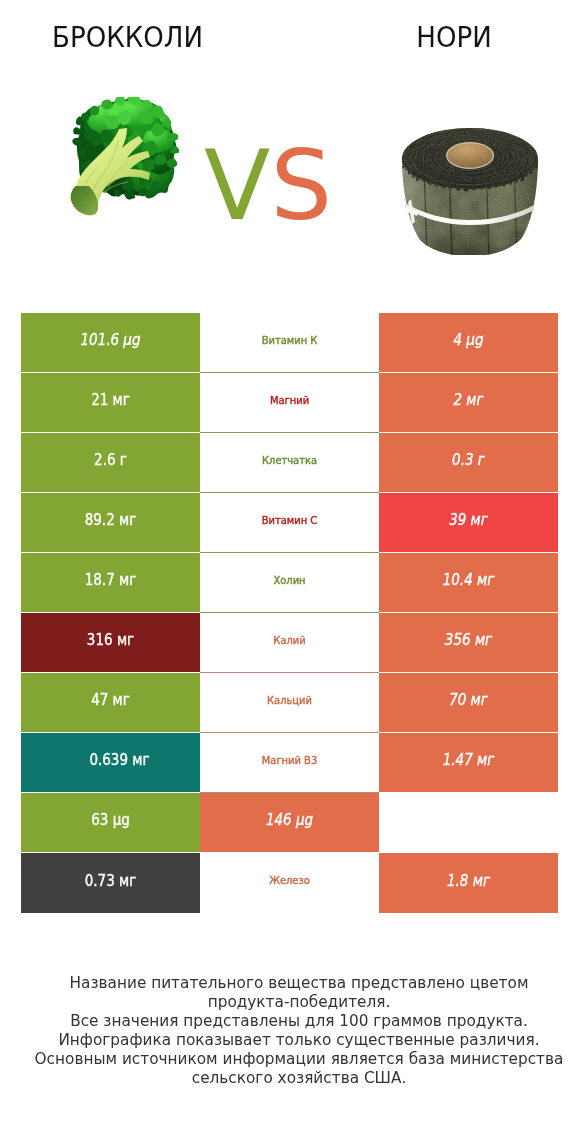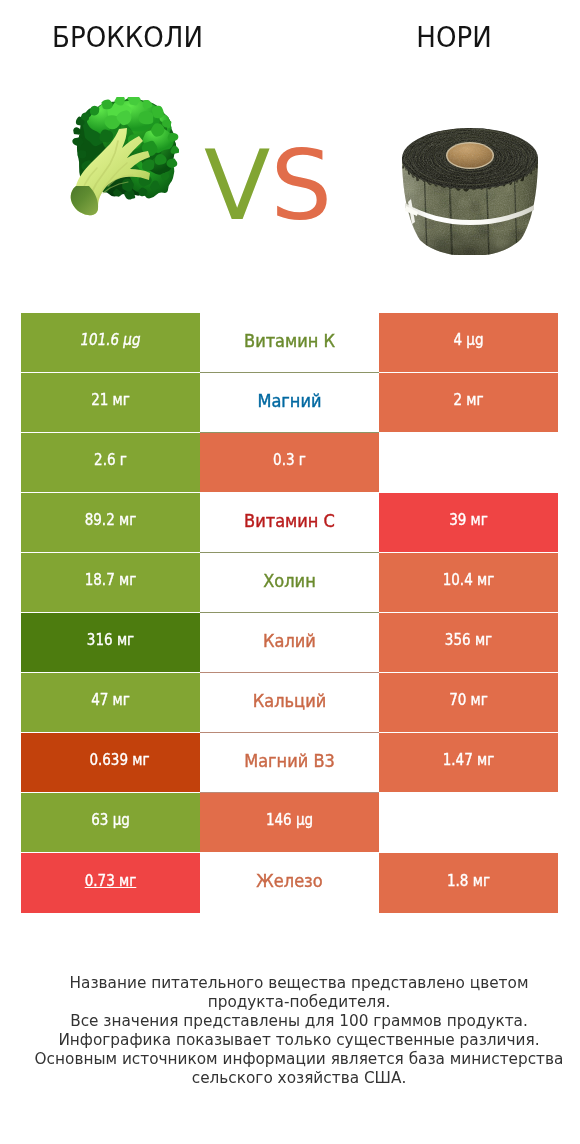--- a/index.html
+++ b/index.html
@@ -9,23 +9,23 @@
   #t-left{left:0;width:255px;top:22px;}
   #t-right{left:326px;width:256px;top:22px;}
   .vs{position:absolute;top:138px;left:0;width:536px;text-align:center;font-size:97px;line-height:96px;font-weight:400;font-family:"DejaVu Sans",sans-serif;}
   .vs .v{color:#82a533;}
   .vs .s{color:#e16d4a;}
   .table{position:absolute;left:21px;top:313px;width:537px;}
   .row{display:flex;height:60px;}
   .cell{width:179px;display:flex;align-items:center;justify-content:center;font-size:15px;font-weight:400;box-sizing:border-box;padding-bottom:5px;}
   .left,.right{-webkit-text-stroke:0.35px #ffffff;}
   .left{background:#82a533;color:#fff;border-bottom:1px solid #fff;}
-  .mid{background:#fff;border-bottom:1.2px solid #8d9567;font-size:18px;}
+  .mid{background:#fff;border-bottom:1.2px solid #8d9567;font-size:11px;}
   .mid{-webkit-text-stroke:0.4px currentColor;}
-  .right{background:#e16d4a;color:#fff;border-bottom:1px solid #fff;}
+  .right{background:#e16d4a;color:#fff;border-bottom:1px solid #fff;font-style:italic;}
   .row:last-child .cell{border-bottom:none;}
   .note{position:absolute;left:9px;top:974px;width:580px;text-align:center;font-size:15.3px;line-height:19px;color:#333333;font-family:"DejaVu Sans",sans-serif;}
   .pic{position:absolute;}
 </style>
 </head>
 <body>
 
 <div class="page">
   <div class="title" id="t-left">БРОККОЛИ</div>
   <div class="title" id="t-right">НОРИ</div>
@@ -333,58 +333,59 @@
 </svg></div>
   <div class="vs"><span class="v">V</span><span class="s">S</span></div>
   <div class="table" id="table">
       <div class="row">
         <div class="cell left" style="background: rgb(130, 165, 51); font-style: italic;">101.6 µg</div>
         <div class="cell mid" style="color: rgb(107, 139, 46); border-bottom-color: rgb(141, 149, 103);">Витамин К</div>
         <div class="cell right" style="background: rgb(225, 109, 74);">4 µg</div>
       </div>
       <div class="row">
         <div class="cell left" style="background: rgb(130, 165, 51);">21 мг</div>
-        <div class="cell mid" style="color: #0369a1; border-bottom-color: rgb(141, 149, 103);">Магний</div>
+        <div class="cell mid" style="color: #b91c1c; border-bottom-color: rgb(141, 149, 103);">Магний</div>
         <div class="cell right" style="background: rgb(225, 109, 74);">2 мг</div>
       </div>
       <div class="row">
         <div class="cell left" style="background: rgb(130, 165, 51);">2.6 г</div>
+        <div class="cell mid" style="color: rgb(107, 139, 46); border-bottom-color: rgb(141, 149, 103);">Клетчатка</div>
         <div class="cell right" style="background: rgb(225, 109, 74);">0.3 г</div>
       </div>
       <div class="row">
         <div class="cell left" style="background: rgb(130, 165, 51);">89.2 мг</div>
         <div class="cell mid" style="color: #b91c1c; border-bottom-color: rgb(141, 149, 103);">Витамин С</div>
         <div class="cell right" style="background: #ef4444;">39 мг</div>
       </div>
       <div class="row">
         <div class="cell left" style="background: rgb(130, 165, 51);">18.7 мг</div>
         <div class="cell mid" style="color: rgb(107, 139, 46); border-bottom-color: rgb(141, 149, 103);">Холин</div>
         <div class="cell right" style="background: rgb(225, 109, 74);">10.4 мг</div>
       </div>
       <div class="row">
-        <div class="cell left" style="background: #4d7c0f;">316 мг</div>
+        <div class="cell left" style="background: #7f1d1d;">316 мг</div>
         <div class="cell mid" style="color: rgb(202, 105, 71); border-bottom-color: rgb(185, 138, 120);">Калий</div>
         <div class="cell right" style="background: rgb(225, 109, 74);">356 мг</div>
       </div>
       <div class="row">
         <div class="cell left" style="background: rgb(130, 165, 51);">47 мг</div>
         <div class="cell mid" style="color: rgb(202, 105, 71); border-bottom-color: rgb(185, 138, 120);">Кальций</div>
         <div class="cell right" style="background: rgb(225, 109, 74);">70 мг</div>
       </div>
       <div class="row">
-        <div class="cell left" style="background: #c2410c; padding-left: 18px;">0.639 мг</div>
+        <div class="cell left" style="background: #0f766e; padding-left: 18px;">0.639 мг</div>
         <div class="cell mid" style="color: rgb(202, 105, 71); border-bottom-color: rgb(185, 138, 120);">Магний В3</div>
         <div class="cell right" style="background: rgb(225, 109, 74);">1.47 мг</div>
       </div>
       <div class="row">
         <div class="cell left" style="background: rgb(130, 165, 51);">63 µg</div>
         <div class="cell right" style="background: rgb(225, 109, 74);">146 µg</div>
       </div>
       <div class="row">
-        <div class="cell left" style="background: #ef4444; text-decoration: underline;">0.73 мг</div>
+        <div class="cell left" style="background: #404040;">0.73 мг</div>
         <div class="cell mid" style="color: rgb(202, 105, 71); border-bottom-color: rgb(185, 138, 120);">Железо</div>
         <div class="cell right" style="background: rgb(225, 109, 74);">1.8 мг</div>
       </div>
     </div>
   <div class="note" id="note">
       <div>Название питательного вещества представлено цветом</div>
       <div>продукта-победителя.</div>
       <div>Все значения представлены для 100 граммов продукта.</div>
       <div>Инфографика показывает только существенные различия.</div>
       <div>Основным источником информации является база министерства</div>

